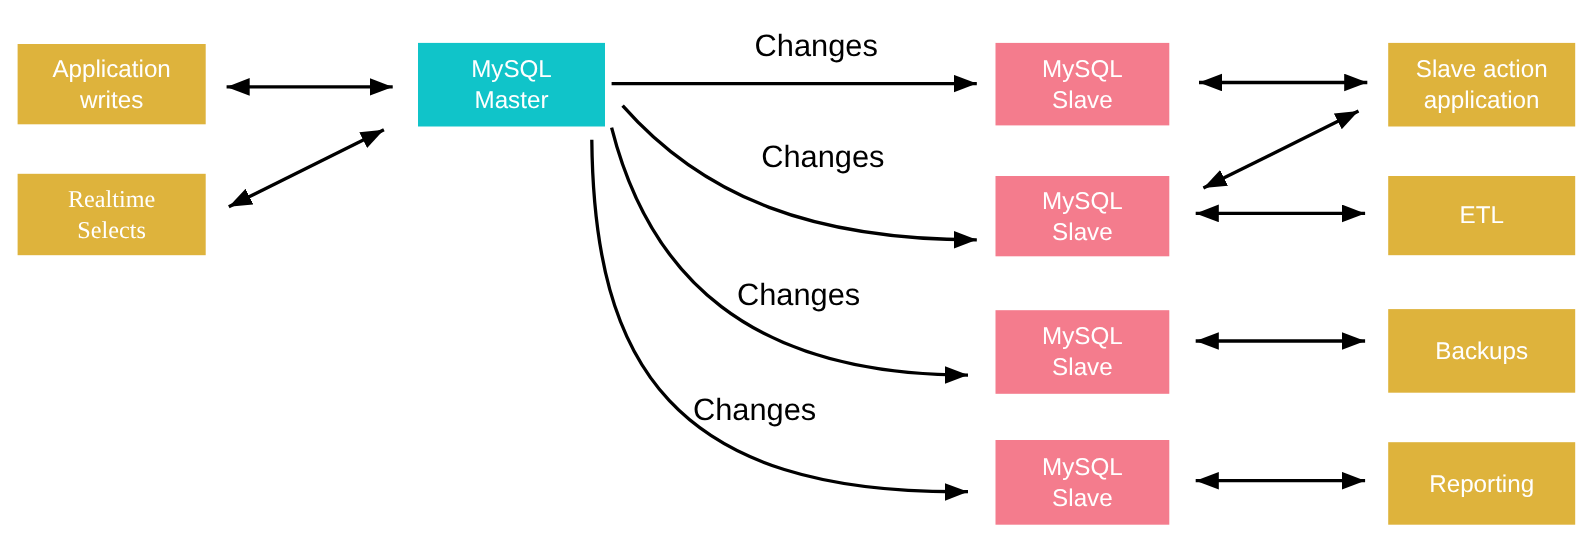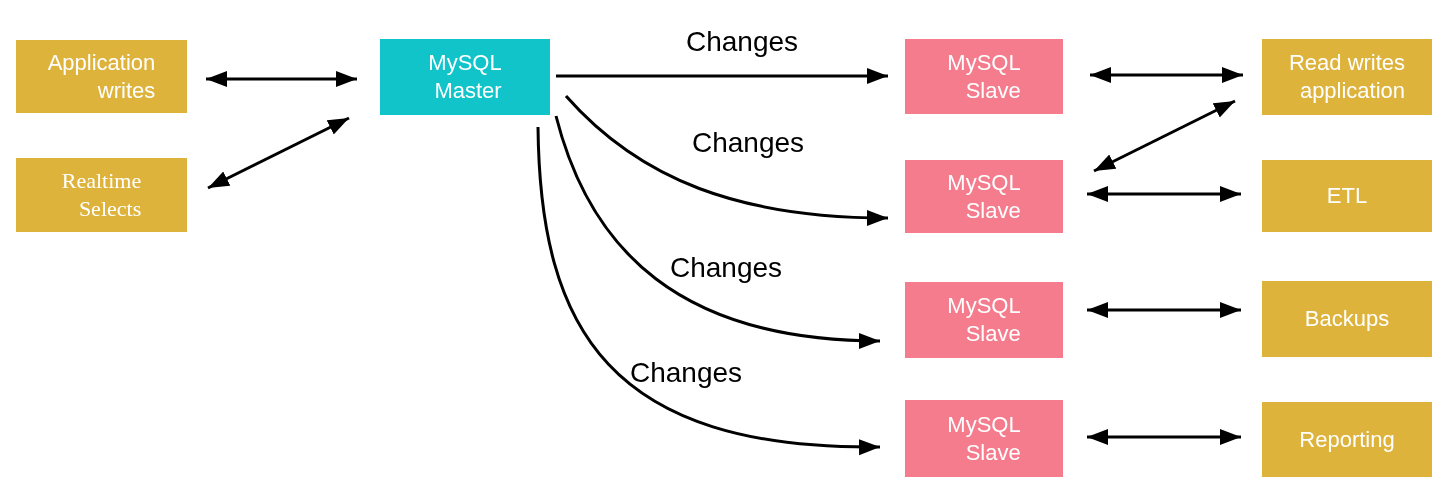--- a/index.html
+++ b/index.html
@@ -29,21 +29,21 @@
   }
   .edges-layer marker path {
     fill: var(--arrow, #000);
     stroke: none;
   }
   .node {
     position: absolute;
     display: flex;
     align-items: center;
     justify-content: center;
-    text-align: right;
+    text-align: center;
     color: var(--node_text, #FFFFFF);
     font-size: 22px;
     line-height: 1.27;
     white-space: pre-line;
     user-select: none;
   }
   .node--source   { background: var(--producer_consumer, #DEB33C); }
   .node--master   { background: var(--master, #10C4C9); }
   .node--slave    { background: var(--slave, #F47C8D); }
   .node--consumer { background: var(--producer_consumer, #DEB33C); }
@@ -96,21 +96,21 @@
 
   <div class="node node--slave" style="left:905px; top:39px; width:158px; height:75px;">MySQL
 Slave</div>
   <div class="node node--slave" style="left:905px; top:160px; width:158px; height:73px;">MySQL
 Slave</div>
   <div class="node node--slave" style="left:905px; top:282px; width:158px; height:76px;">MySQL
 Slave</div>
   <div class="node node--slave" style="left:905px; top:400px; width:158px; height:77px;">MySQL
 Slave</div>
 
-  <div class="node node--consumer" style="left:1262px; top:39px; width:170px; height:76px;">Read writes
+  <div class="node node--consumer" style="left:1262px; top:39px; width:170px; height:76px;">Slave action
 application</div>
   <div class="node node--consumer" style="left:1262px; top:281px; width:170px; height:76px;">Backups</div>
   <div class="node node--consumer" style="left:1262px; top:160px; width:170px; height:72px;">ETL</div>
   <div class="node node--consumer" style="left:1262px; top:402px; width:170px; height:75px;">Reporting</div>
 
   <div class="edge-label" style="left:742px; top:42px;">Changes</div>
   <div class="edge-label" style="left:748px; top:143px;">Changes</div>
   <div class="edge-label" style="left:726px; top:268px;">Changes</div>
   <div class="edge-label" style="left:686px; top:373px;">Changes</div>
 

